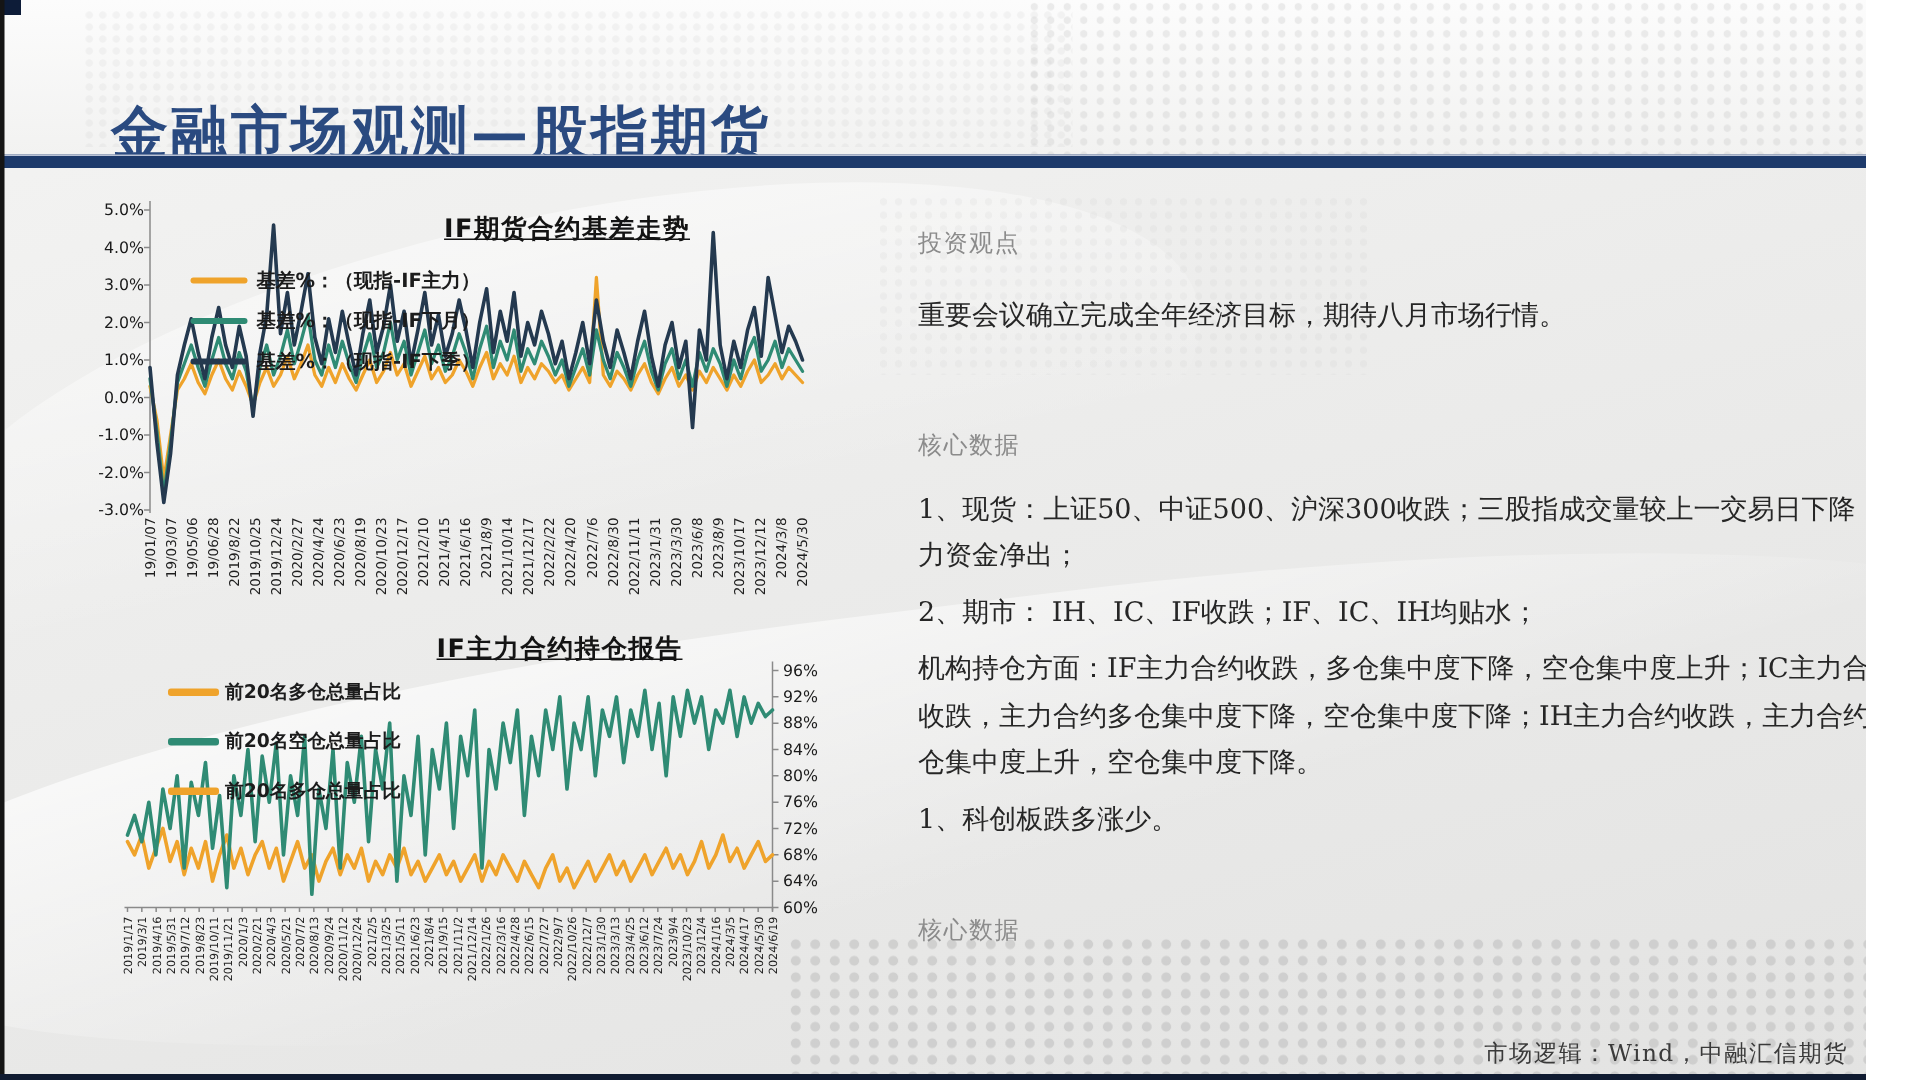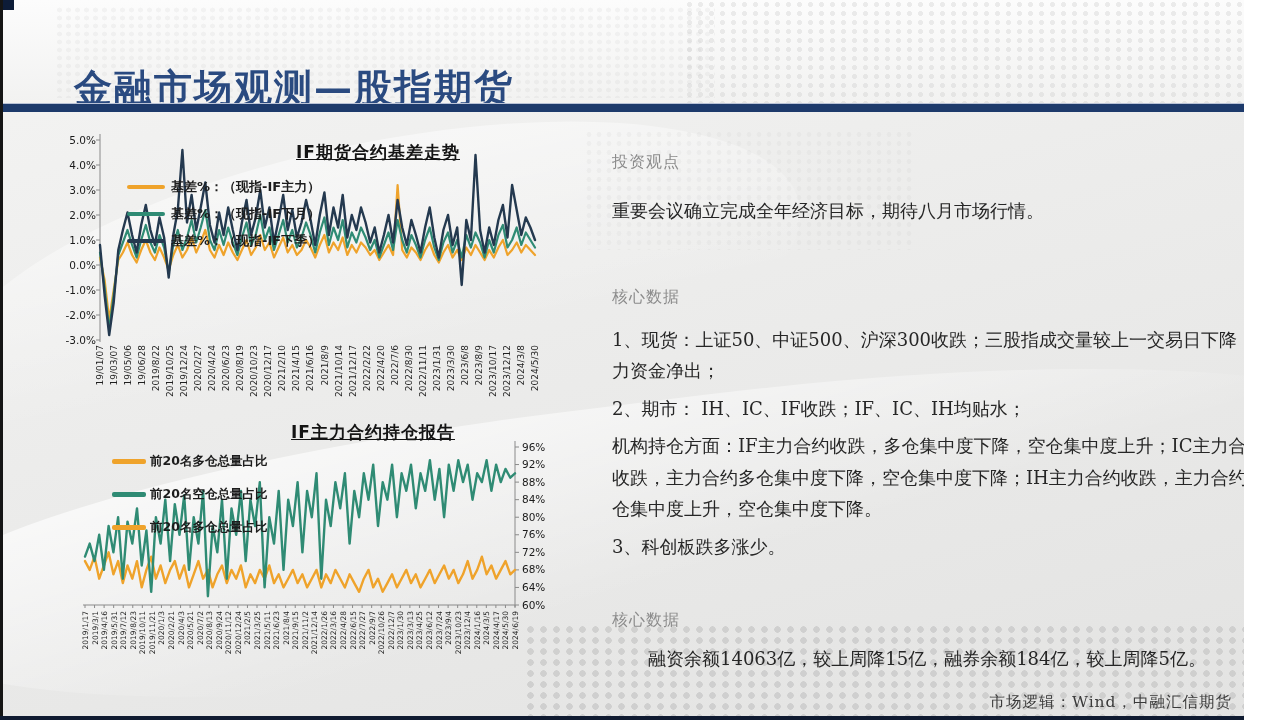--- a/index.html
+++ b/index.html
@@ -287,26 +287,25 @@
 
   <div class="right-panel">
     <p class="sec-heading">投资观点</p>
     <p class="body-text vp-text">重要会议确立完成全年经济目标，期待八月市场行情。</p>
 
     <p class="sec-heading logic-heading">核心数据</p>
     <div class="logic-block body-text">
       <p>1、现货：上证50、中证500、沪深300收跌；三股指成交量较上一交易日下降，主力资金净出；</p>
       <p>2、期市： IH、IC、IF收跌；IF、IC、IH均贴水；</p>
       <p>机构持仓方面：IF主力合约收跌，多仓集中度下降，空仓集中度上升；IC主力合约收跌，主力合约多仓集中度下降，空仓集中度下降；IH主力合约收跌，主力合约多仓集中度上升，空仓集中度下降。</p>
-      <p>3、科创板跌多涨少。</p>
+      <p>1、科创板跌多涨少。</p>
     </div>
 
     <p class="sec-heading core-heading">核心数据</p>
     <div class="core-block body-text">
-      <p class="core-indent">融资余额14063亿，较上周降15亿，融券余额184亿，较上周降5亿。</p>
     </div>
   </div>
 
   <div class="footer">市场逻辑：Wind，中融汇信期货</div>
 
   <div class="edge-left"></div>
   <div class="edge-bottom"></div>
 </div>
 
 </body></html>

